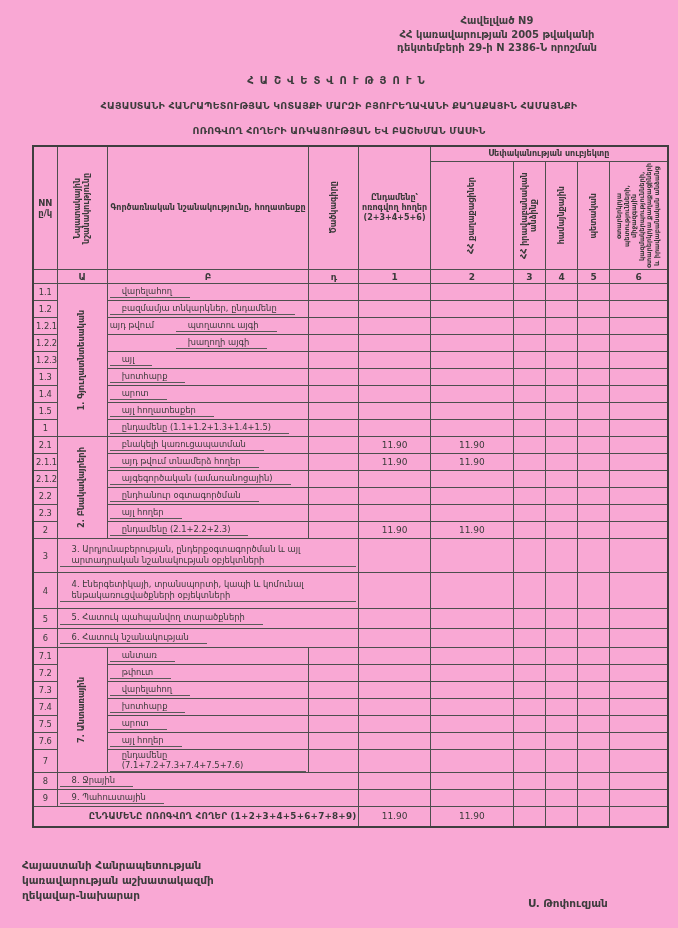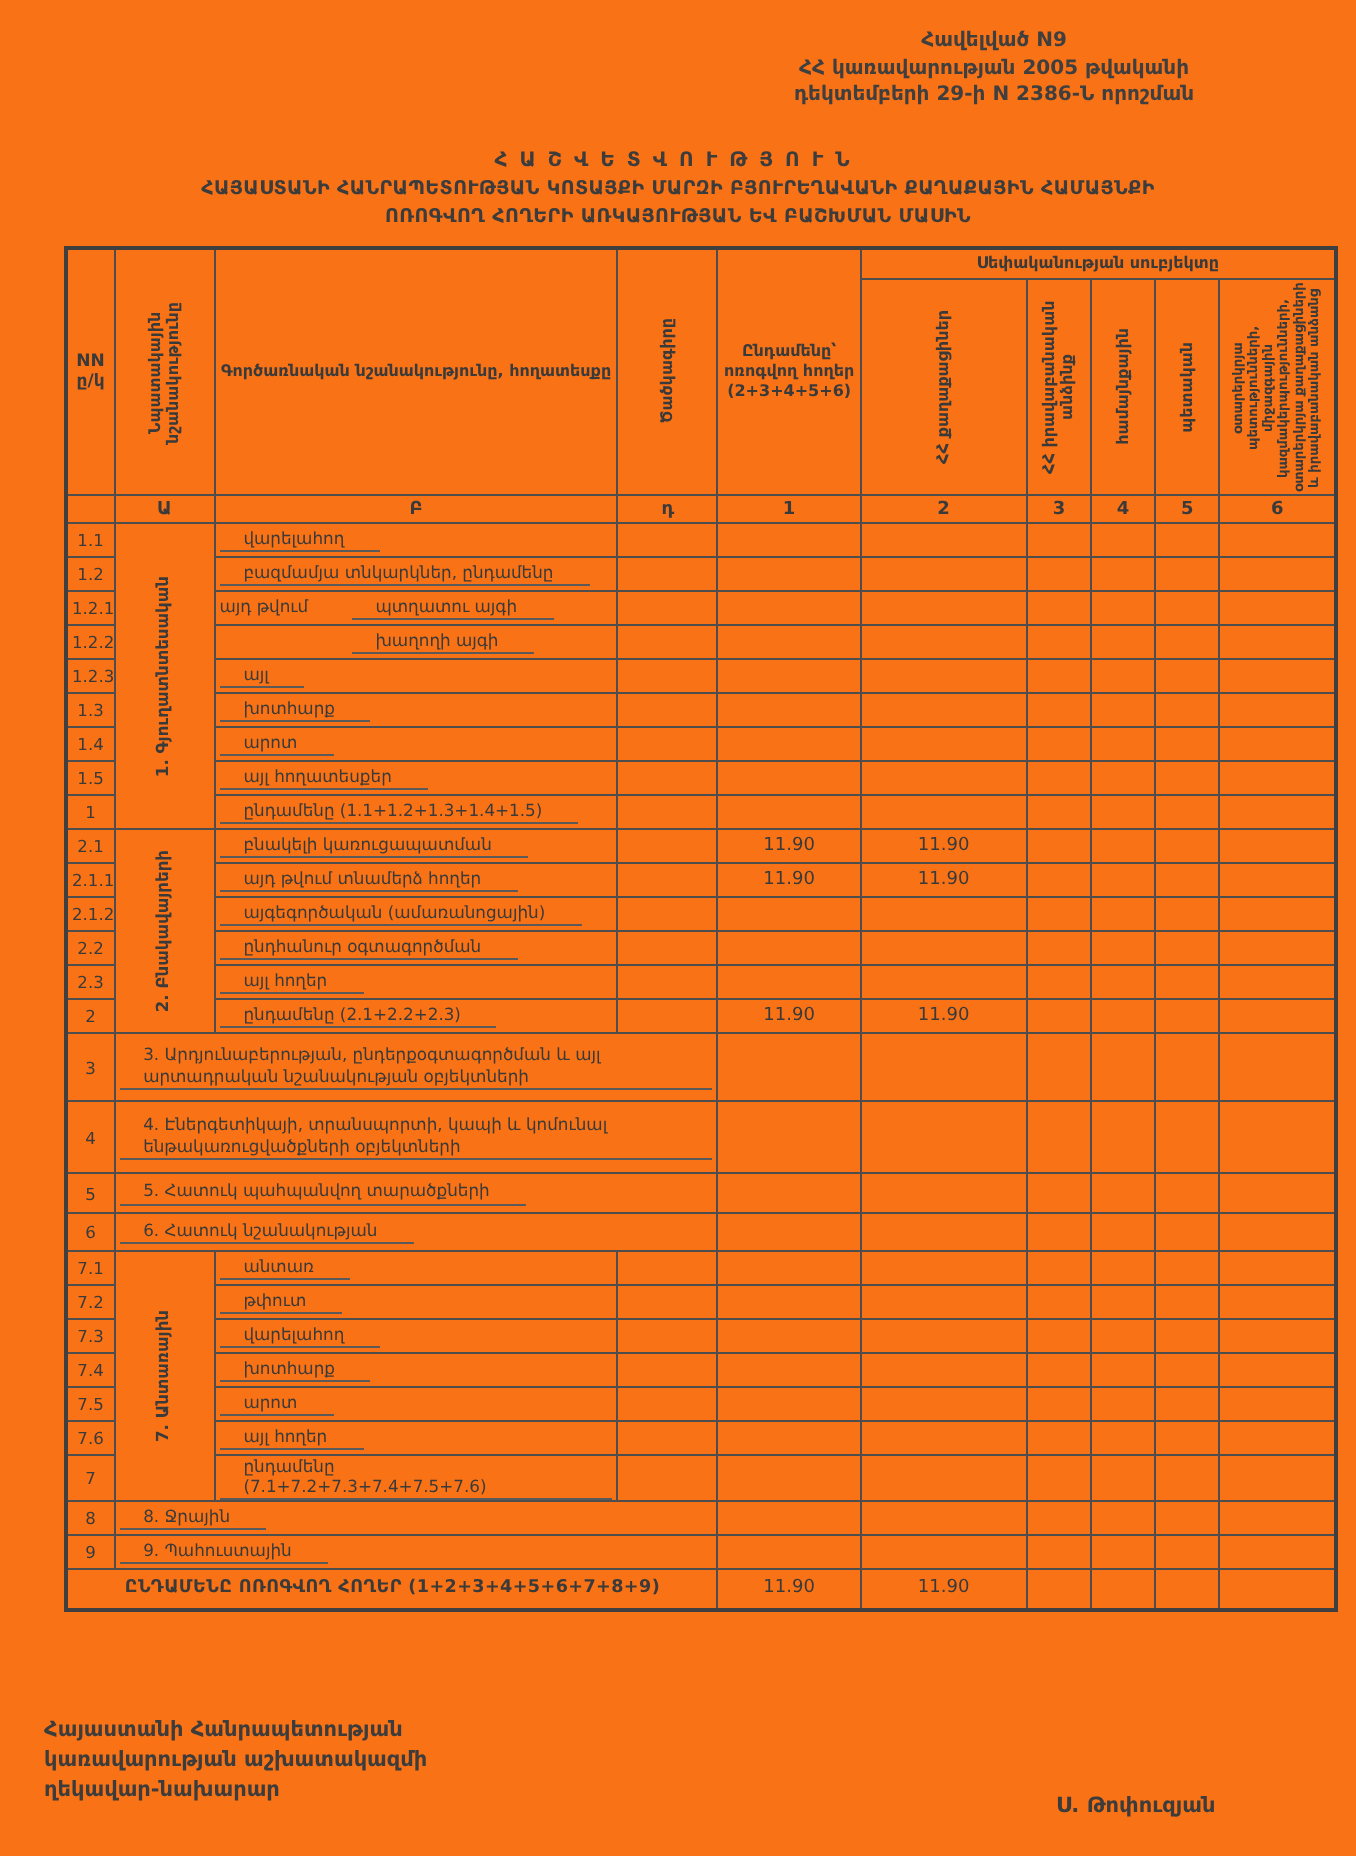--- a/index.html
+++ b/index.html
@@ -1,35 +1,35 @@
 <!DOCTYPE html>
 <html><head>
 <meta charset="utf-8">
 <style>
   html,body{margin:0;padding:0;}
   body{background:#e9e9e7;}
   .page{
     position:relative;
     width:678px;height:928px;
-    background:#f97316;
+    background:#f9a8d4;
     font-family:"DejaVu Sans",sans-serif;
     color:#3a3a3a;
     overflow:hidden;
     box-shadow:0 0 4px rgba(0,0,0,.3);
   }
   .appendix{
     margin:14px 16px 0 auto;
     width:330px;
     text-align:center;
     font-size:10px;font-weight:700;line-height:1.35;
     color:#3f3f3f;
   }
   .title-block{margin-top:20px;text-align:center;color:#3c3c3c;}
   .title-main{font-size:10px;font-weight:700;letter-spacing:6px;}
-  .title-sub{font-size:9.5px;font-weight:700;margin-top:3px;letter-spacing:.2px;}
+  .title-sub{font-size:9.5px;font-weight:700;margin-top:14px;letter-spacing:.2px;}
   table.report{
     margin:9px 0 0 32px;
     border-collapse:collapse;
     table-layout:fixed;
     width:637px;
     font-size:8.5px;
   }
   table.report th, table.report td{
     border:1px solid #4e4e4e;
     padding:0 2px;
@@ -54,21 +54,21 @@
   tr.letters td{height:13px;text-align:center;font-weight:700;font-size:9px;}
   tbody tr{height:17px;}
   td.nn{text-align:center;font-size:8.3px;padding:0 1px;}
   td.sect{text-align:center;}
   td.sect .vert{font-weight:600;font-size:8.3px;max-height:140px;}
   td.label{text-align:left;font-size:8.4px;}
   td.label .ul{display:inline-block;border-bottom:1px solid #5a5a5a;padding:0 18px 1px 12px;}
   td.label .prefix{display:inline-block;width:66px;border-bottom:none;padding:0;}
   td.wide{font-size:8.4px;line-height:1.25;}
   td.val{text-align:center;font-size:9px;}
-  td.grand{font-weight:700;font-size:8.8px;text-align:center;padding-left:14px;letter-spacing:.2px;}
+  td.grand{font-weight:700;font-size:8.8px;text-align:right;padding-left:14px;letter-spacing:.2px;}
   .footer{
     position:absolute;left:22px;top:858px;
     font-size:10.5px;font-weight:700;line-height:1.45;color:#3c3c3c;
   }
   .signature{
     position:absolute;left:528px;top:897px;
     font-size:10.5px;font-weight:700;color:#3c3c3c;
   }
 </style>
 </head>

